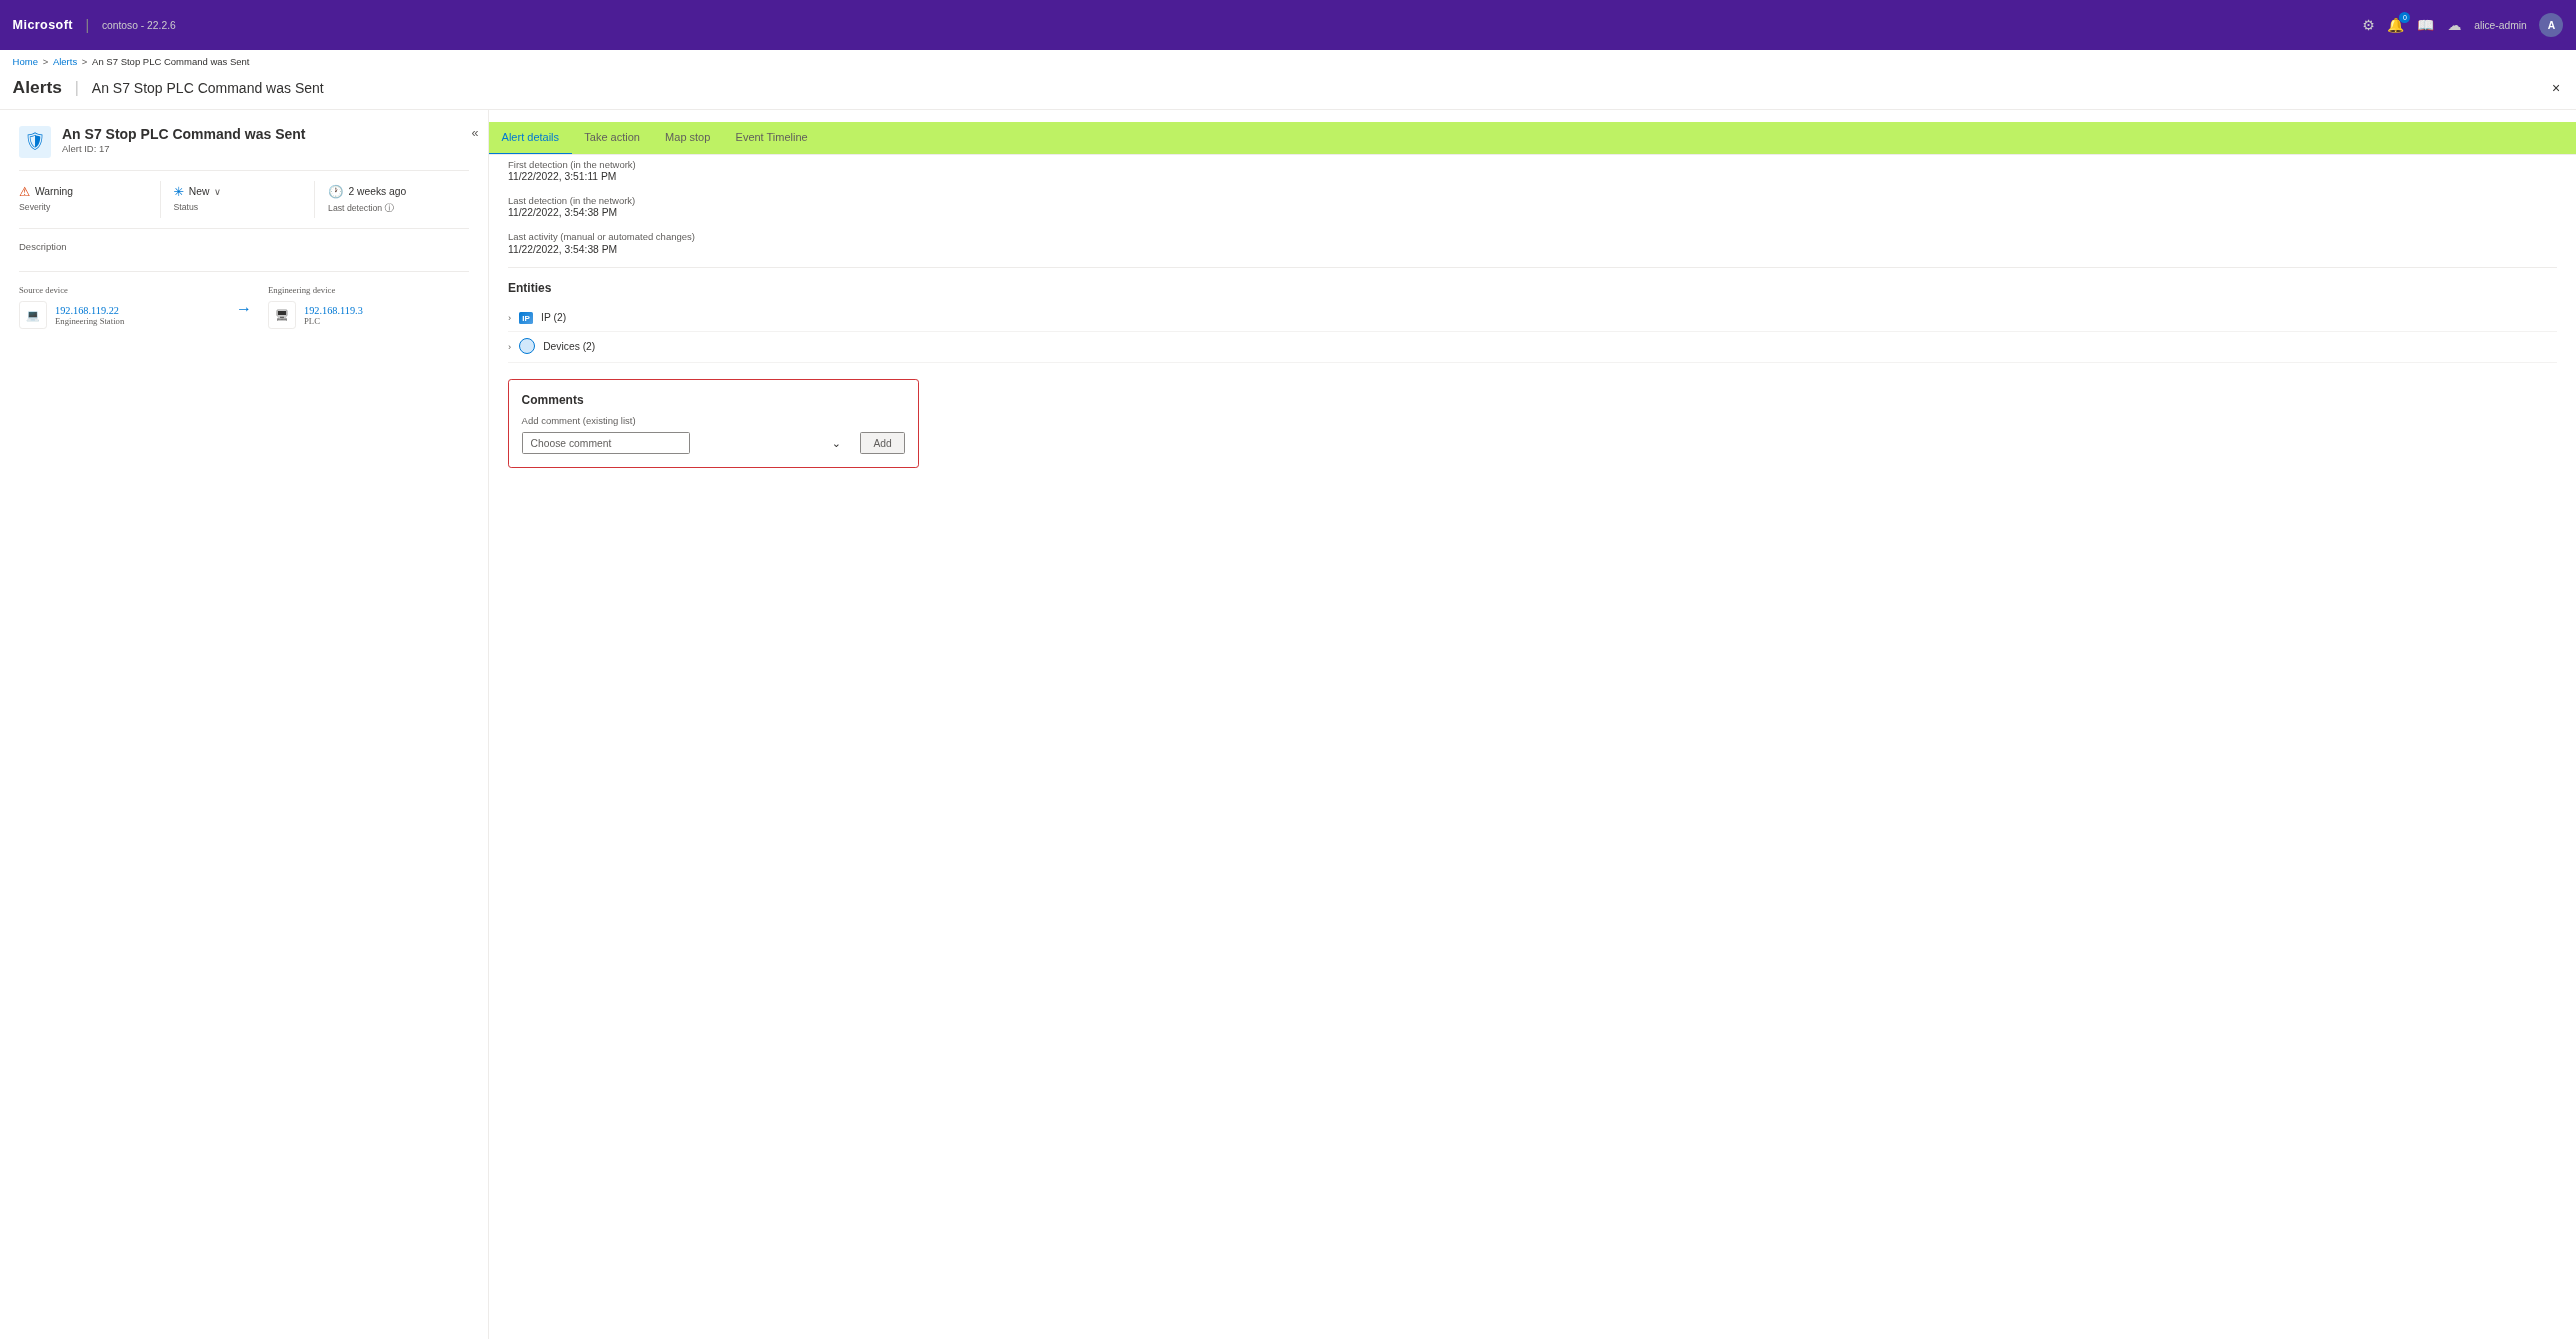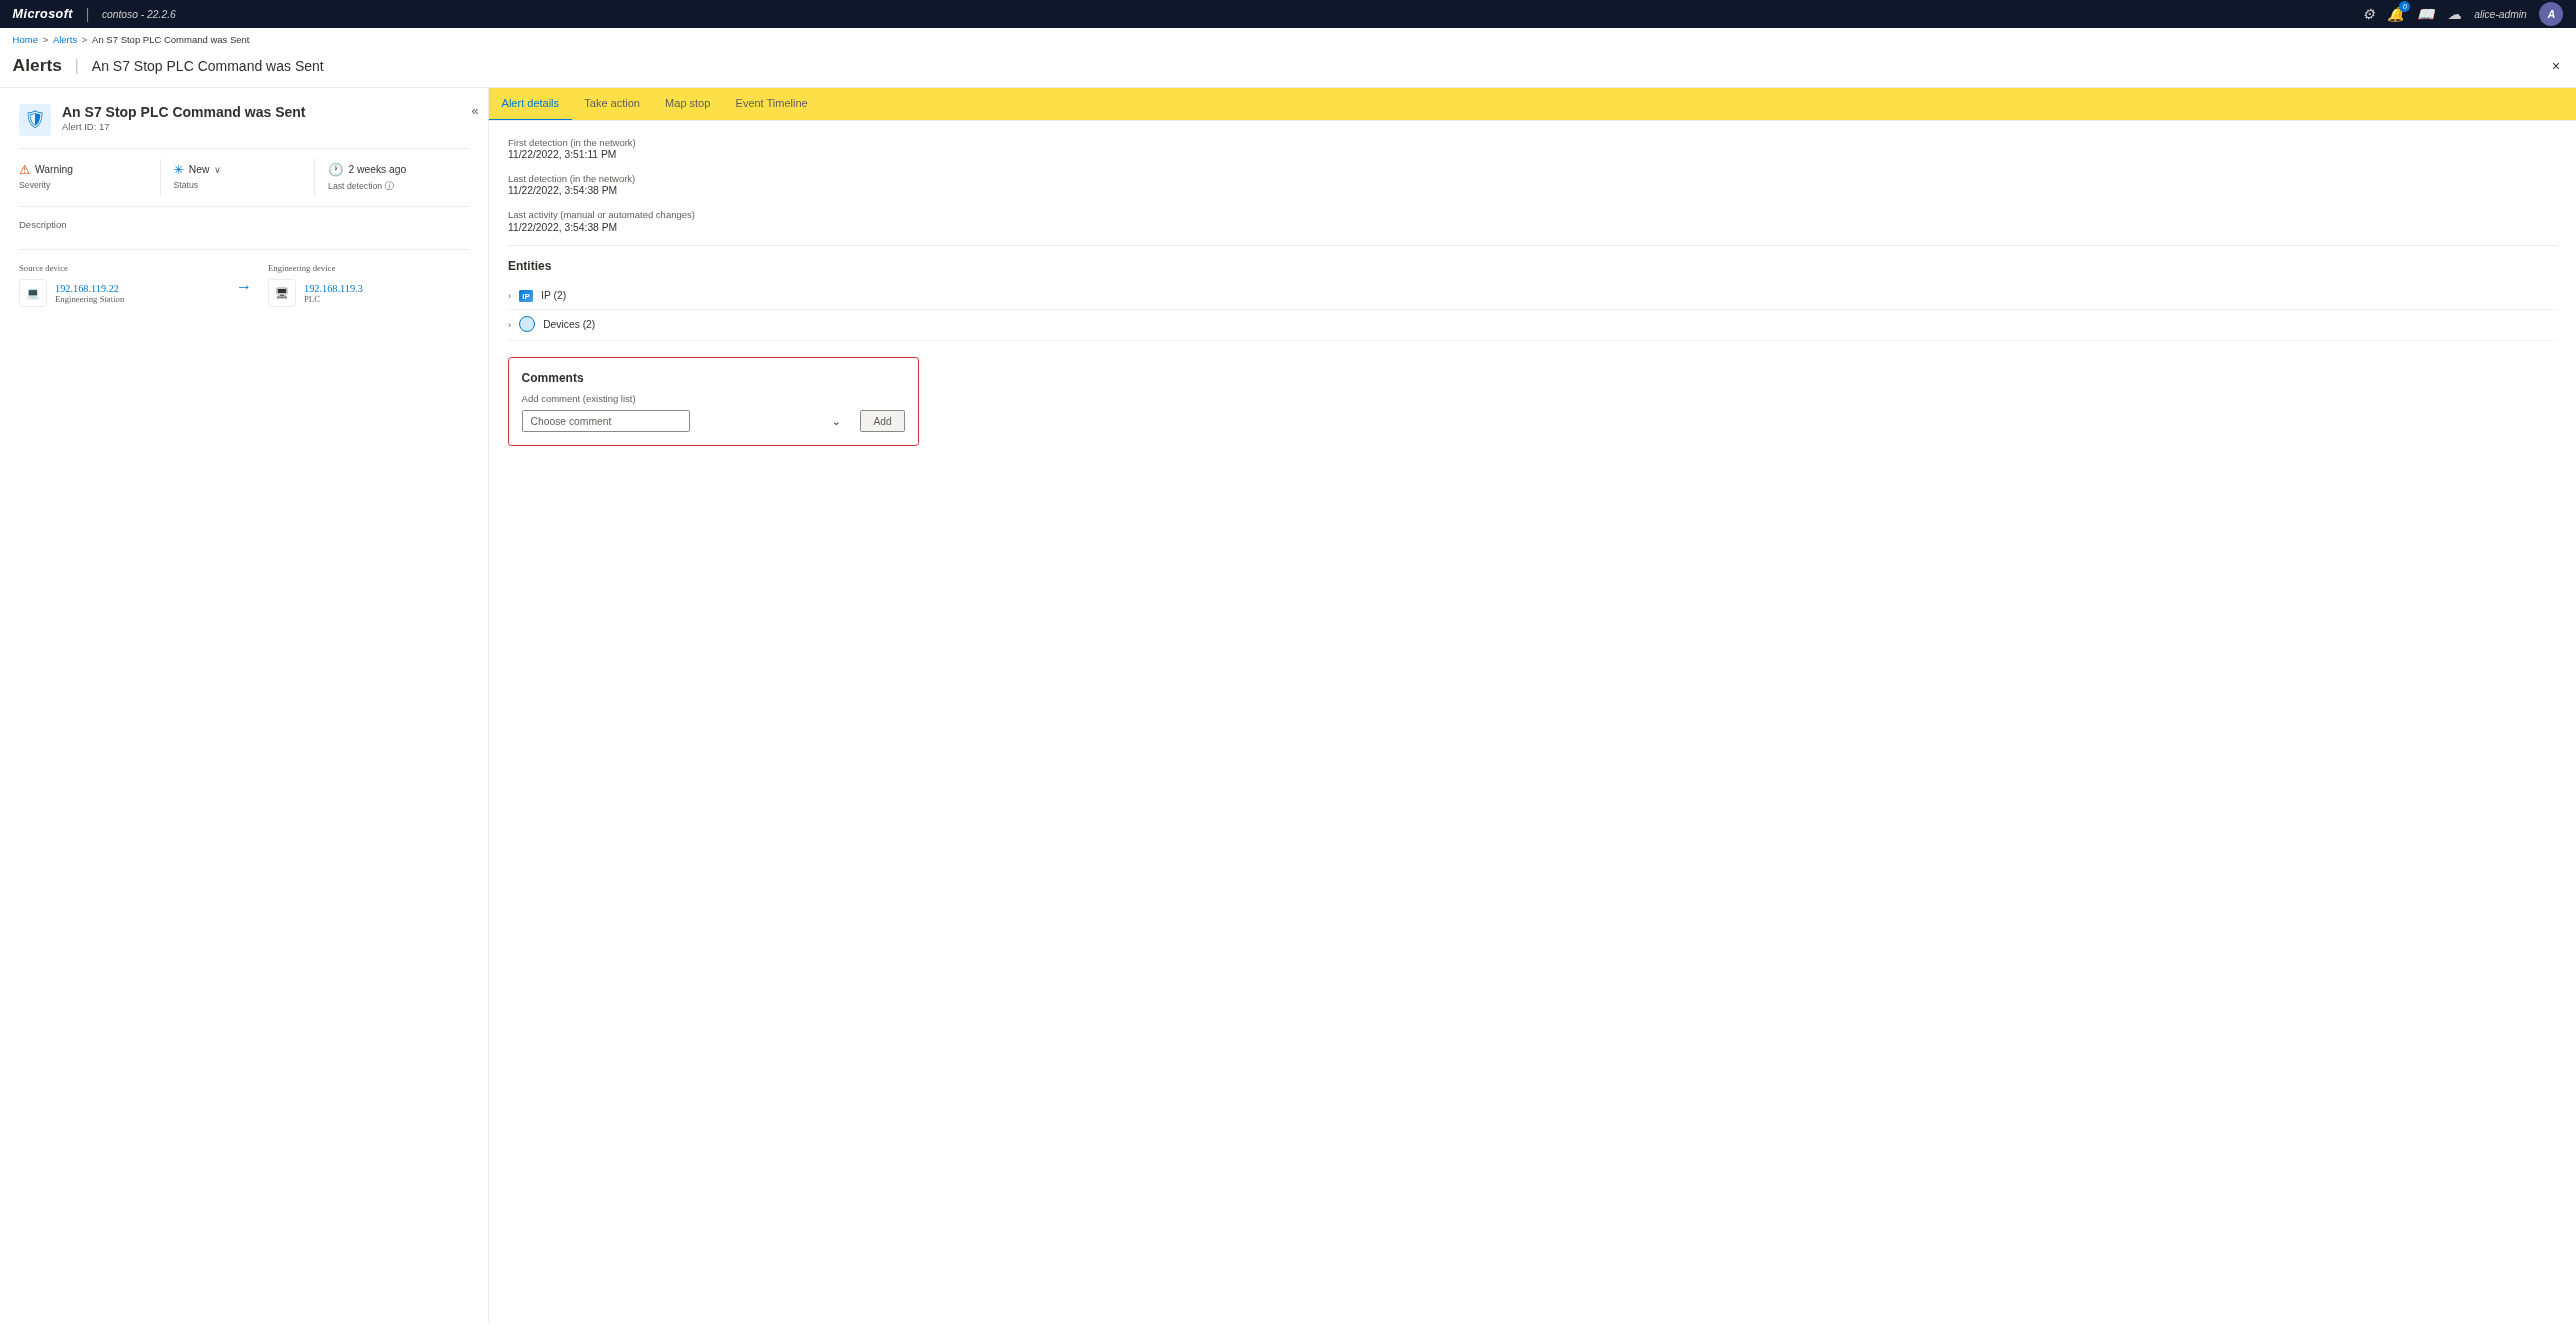--- a/index.html
+++ b/index.html
@@ -1,26 +1,25 @@
 <!DOCTYPE html>
 <html style="font-size:12.6px"><head>
   <meta charset="utf-8">
   <style>
     * { box-sizing: border-box; margin: 0; padding: 0; }
     body { font-family: 'Segoe UI', Arial, sans-serif; background: #fff; color: #323130; font-size: 11px; overflow: hidden; }
 
     
     .topnav {
-      background: #0f172a;
-      height: 28px;
+      background: #4c1d95;
+      height: 50px;
       display: flex;
       align-items: center;
       padding: 0 12.6px;
       justify-content: space-between;
-      font-style: italic;
     }
     .topnav-left { display: flex; align-items: center; gap: 9.5px; }
     .topnav-brand { color: #fff; font-weight: 700; font-size: 12.6px; letter-spacing: 0.4px; }
     .topnav-sep { color: #888; font-size: 14px; margin: 0 3.2px; }
     .topnav-version { color: #ccc; font-size: 10.3px; }
     .topnav-right { display: flex; align-items: center; gap: 12.6px; }
     .topnav-icon { color: #ccc; font-size: 14px; cursor: pointer; position: relative; }
     .badge {
       position: absolute;
       top: -4.7px; right: -5.5px;
@@ -152,21 +151,21 @@
       position: relative;
     }
     .right-panel-inner { padding: 0 19px 19px 19px; }
 
     
     .tabs {
       display: flex;
       border-bottom: 0.8px solid #edebe9;
       padding: 0;
       gap: 0;
-      position: sticky; top: 0; background: #fde047; z-index: 10;
+      position: sticky; top: 12px; background: #bef264; z-index: 10;
     }
     .tab {
       padding: 9.5px 12.6px;
       font-size: 11px;
       color: #605e5c;
       cursor: pointer;
       border-bottom: 1.6px solid transparent;
       white-space: nowrap;
     }
     .tab.active {

